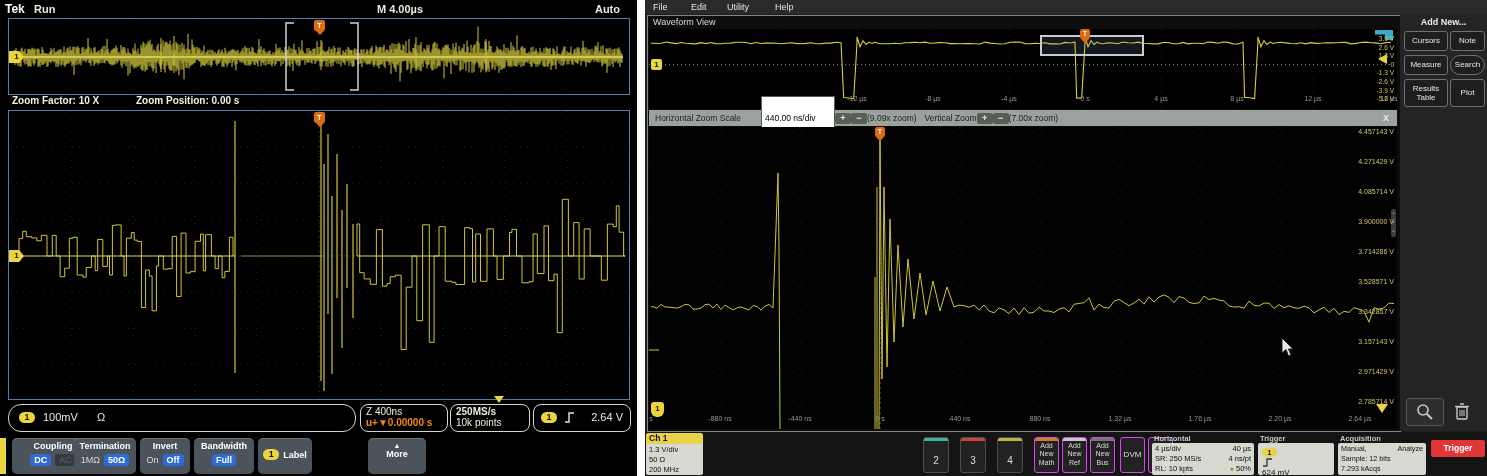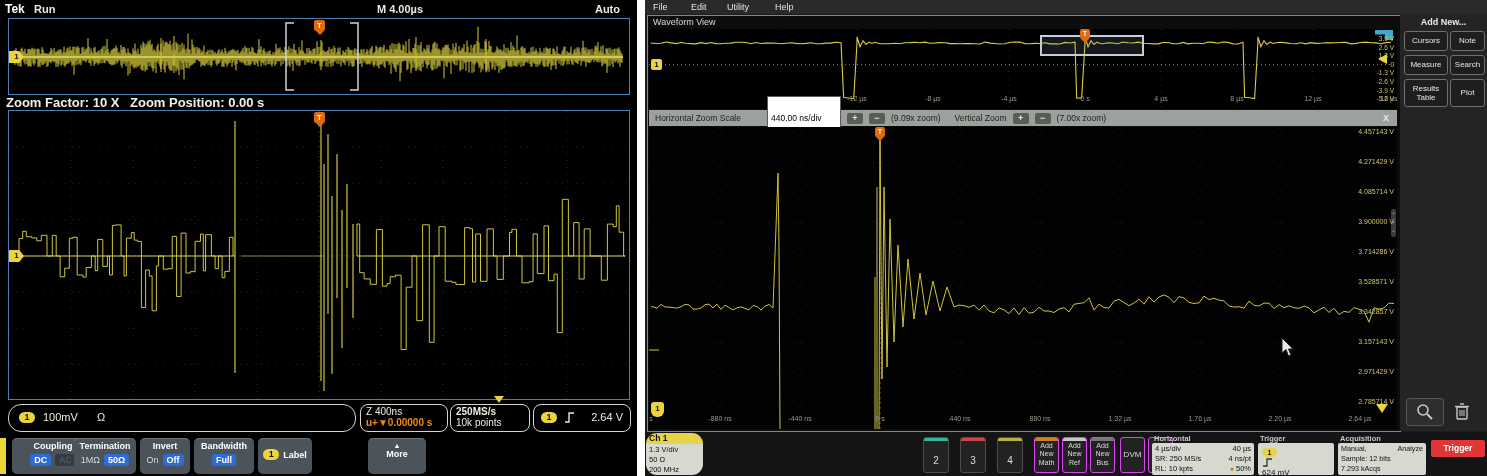--- a/index.html
+++ b/index.html
@@ -8,21 +8,21 @@
   svg{display:block;}
 
   
   .lscope{position:absolute;left:0;top:0;width:637px;height:476px;background:#000;}
   .l-status{position:absolute;left:0;top:0;width:637px;height:17px;color:#e9e9dd;font-size:11px;}
   .l-logo{position:absolute;left:5px;top:2px;font-weight:bold;font-size:12px;color:#fff;}
   .l-run{position:absolute;left:34px;top:3px;font-weight:bold;}
   .l-tb{position:absolute;left:350px;top:3px;width:100px;text-align:center;font-weight:bold;}
   .l-auto{position:absolute;left:560px;top:3px;width:60px;text-align:right;font-weight:bold;}
   .l-ov{position:absolute;left:8px;top:18px;width:620px;height:75px;border:1px solid #4d7fb5;background:#000;overflow:hidden;}
-  .l-zoomhdr{position:absolute;left:2px;top:95px;width:622px;height:14px;color:#f0f0e4;font-size:13px;font-weight:bold;}
+  .l-zoomhdr{position:absolute;left:8px;top:95px;width:622px;height:14px;color:#f0f0e4;font-size:10px;font-weight:bold;}
   .l-zf{position:absolute;left:4px;top:0;}
   .l-zp{position:absolute;left:128px;top:0;}
   .l-zoom{position:absolute;left:8px;top:110px;width:620px;height:288px;border:1px solid #4d7fb5;background:#000;overflow:hidden;}
   .tflag{position:absolute;width:11px;height:11px;background:#e06a10;border-radius:2px;color:#fff;
          font-size:8px;font-weight:bold;line-height:11px;text-align:center;z-index:5;}
   .tflag:after{content:"";position:absolute;left:50%;top:100%;margin-left:-4px;
          border:4px solid transparent;border-top-color:#e06a10;}
   .chtag{position:absolute;width:15px;height:12px;background:#ecd53c;color:#111;font-size:8px;font-weight:bold;
          line-height:12px;text-align:center;clip-path:polygon(0 0,68% 0,100% 50%,68% 100%,0 100%);z-index:5;}
   .rbox{position:absolute;border:1px solid #d6d6cc;border-radius:8px;background:#000;color:#ececdf;font-size:10px;}
@@ -38,21 +38,21 @@
   .l-tab{position:absolute;left:0;top:438px;width:6px;height:36px;background:#ecd53c;}
 
   
   .rscope{position:absolute;left:645px;top:0;width:842px;height:476px;background:#1d1d1d;}
   .r-menubar{position:absolute;left:0;top:0;width:842px;height:14px;background:#2a2a2a;color:#e2e2e2;font-size:9px;}
   .r-menubar span{position:absolute;top:2px;}
   .r-view{position:absolute;left:2px;top:15px;width:752px;height:415px;border:1px solid #858585;background:#0d0d0d;}
   .r-title{position:absolute;left:0;top:0;width:100%;height:12px;color:#d9d9d9;font-size:9px;padding:1px 5px;box-sizing:border-box;}
   .r-ov{position:absolute;left:1px;top:13px;width:748px;height:80px;background:#000;overflow:hidden;}
   .r-ztool{position:absolute;left:1px;top:94px;width:748px;height:16px;background:#9ba19c;display:flex;align-items:center;
-           gap:6px;padding:0 6px;box-sizing:border-box;color:#18211b;font-size:8.5px;}
+           padding:0 6px;box-sizing:border-box;color:#18211b;font-size:8.5px;}
   .zt-input{background:#fff;border:1px solid #5a5a5a;color:#000;font-size:8.5px;height:11px;line-height:11px;padding:16px 3px;width:66px;margin-left:20px;}
   .zt-btn{background:#575d57;color:#e6e6e6;border-radius:2px;width:16px;height:11px;line-height:11px;
           text-align:center;font-size:9px;font-weight:bold;}
   .zt-close{margin-left:auto;color:#e9ede9;font-weight:bold;font-size:9px;padding-right:2px;}
   .r-zoom{position:absolute;left:1px;top:111px;width:748px;height:302px;background:#020202;overflow:hidden;}
   .axis-y{position:absolute;right:3px;width:60px;text-align:right;color:#cdc46a;pointer-events:none;}
   .axis-x{position:absolute;width:48px;text-align:center;color:#99998a;pointer-events:none;}
   .selbox{position:absolute;left:391px;top:6px;width:100px;height:17px;border:2px solid #c5ccd2;background:rgba(150,170,195,.14);}
   .badge-sq{position:absolute;background:#ecd53c;color:#111;font-weight:bold;text-align:center;border-radius:2px;}
   .trig-arrow-left{position:absolute;width:0;height:0;border-top:5px solid transparent;border-bottom:5px solid transparent;
@@ -63,21 +63,21 @@
   .down-arrow{position:absolute;width:0;height:0;border-left:6px solid transparent;border-right:6px solid transparent;
           border-top:9px solid #ecd53c;}
   .scroll-handle{position:absolute;width:5px;height:28px;background:#3c3c3c;border-radius:2px;color:#999;
           font-size:6px;line-height:9px;text-align:center;}
   .r-side{position:absolute;left:755px;top:14px;width:87px;height:417px;background:#242424;}
   .sb-title{position:absolute;left:0;top:3px;width:100%;text-align:center;color:#ececec;font-size:9px;font-weight:bold;}
   .sb-btn{position:absolute;background:#1e1e1e;border:1px solid #707070;border-radius:3px;color:#e6e6e6;font-size:8px;
           display:flex;align-items:center;justify-content:center;text-align:center;line-height:1.15;}
   .icon-btn{position:absolute;background:#2e2e2e;border:1px solid #565656;border-radius:3px;display:flex;align-items:center;justify-content:center;}
   .r-bottom{position:absolute;left:0;top:432px;width:842px;height:44px;background:#141414;}
-  .ch1badge{position:absolute;left:1px;top:1px;width:57px;height:42px;border-radius:11px;overflow:hidden;}
+  .ch1badge{position:absolute;left:1px;top:1px;width:57px;height:42px;border-radius:2px;overflow:hidden;}
   .ch1head{background:#e8d24a;color:#111;font-size:8.5px;font-weight:bold;height:11px;line-height:11px;padding-left:3px;}
   .ch1body{background:#d5d9d0;color:#111;font-size:7.5px;line-height:10px;padding:1px 0 0 3px;height:31px;}
   .chbtn{position:absolute;top:5px;width:26px;height:36px;background:#222;border:1px solid #4d4d4d;border-radius:3px;
          color:#ddd;font-size:10px;text-align:center;box-sizing:border-box;}
   .chbtn .num{margin-top:14px;}
   .stripe{height:3px;border-radius:2px 2px 0 0;}
   .addbtn{position:absolute;top:5px;width:25px;height:36px;background:#222;border:1px solid #d946ef;border-radius:3px;
          color:#ddd;font-size:7px;text-align:center;box-sizing:border-box;line-height:1.2;}
   .badge-title{position:absolute;color:#c9c9c9;font-size:7.5px;font-weight:bold;}
   .lightbox{position:absolute;background:#d5d9d0;border-radius:2px;color:#111;font-size:7.5px;line-height:10px;box-sizing:border-box;}
@@ -346,21 +346,21 @@
           <div class="axis-x" style="left: 607px; top: 288px; font-size: 7px;">2.20 µs</div>
           <div class="axis-x" style="left: 687px; top: 288px; font-size: 7px;">2.64 µs</div>
         </div>
     </div>
 
     <aside class="r-side">
       <div class="sb-title">Add New...</div>
       <div class="sb-btn" style="left:4px;top:17px;width:42px;height:18px;">Cursors</div>
       <div class="sb-btn" style="left:50px;top:17px;width:33px;height:18px;">Note</div>
       <div class="sb-btn" style="left:4px;top:41px;width:42px;height:18px;">Measure</div>
-      <div class="sb-btn" style="left:50px;top:41px;width:33px;height:18px;">Search</div>
+      <div class="sb-btn" style="left:50px;top:41px;width:33px;height:18px;border-radius:10px;">Search</div>
       <div class="sb-btn" style="left:4px;top:65px;width:42px;height:26px;">Results Table</div>
       <div class="sb-btn" style="left:50px;top:65px;width:33px;height:26px;">Plot</div>
       <div class="icon-btn" style="left:6px;top:384px;width:36px;height:26px;">
         <svg width="20" height="20">
           <circle cx="8" cy="8" r="5" fill="none" stroke="#c9c9c9" stroke-width="1.6"></circle>
           <line x1="12" y1="12" x2="17" y2="17" stroke="#c9c9c9" stroke-width="2"></line>
         </svg>
       </div>
       <div class="icon-btn" style="left:48px;top:384px;width:27px;height:26px;background:none;border:none;">
         <svg width="16" height="18">

